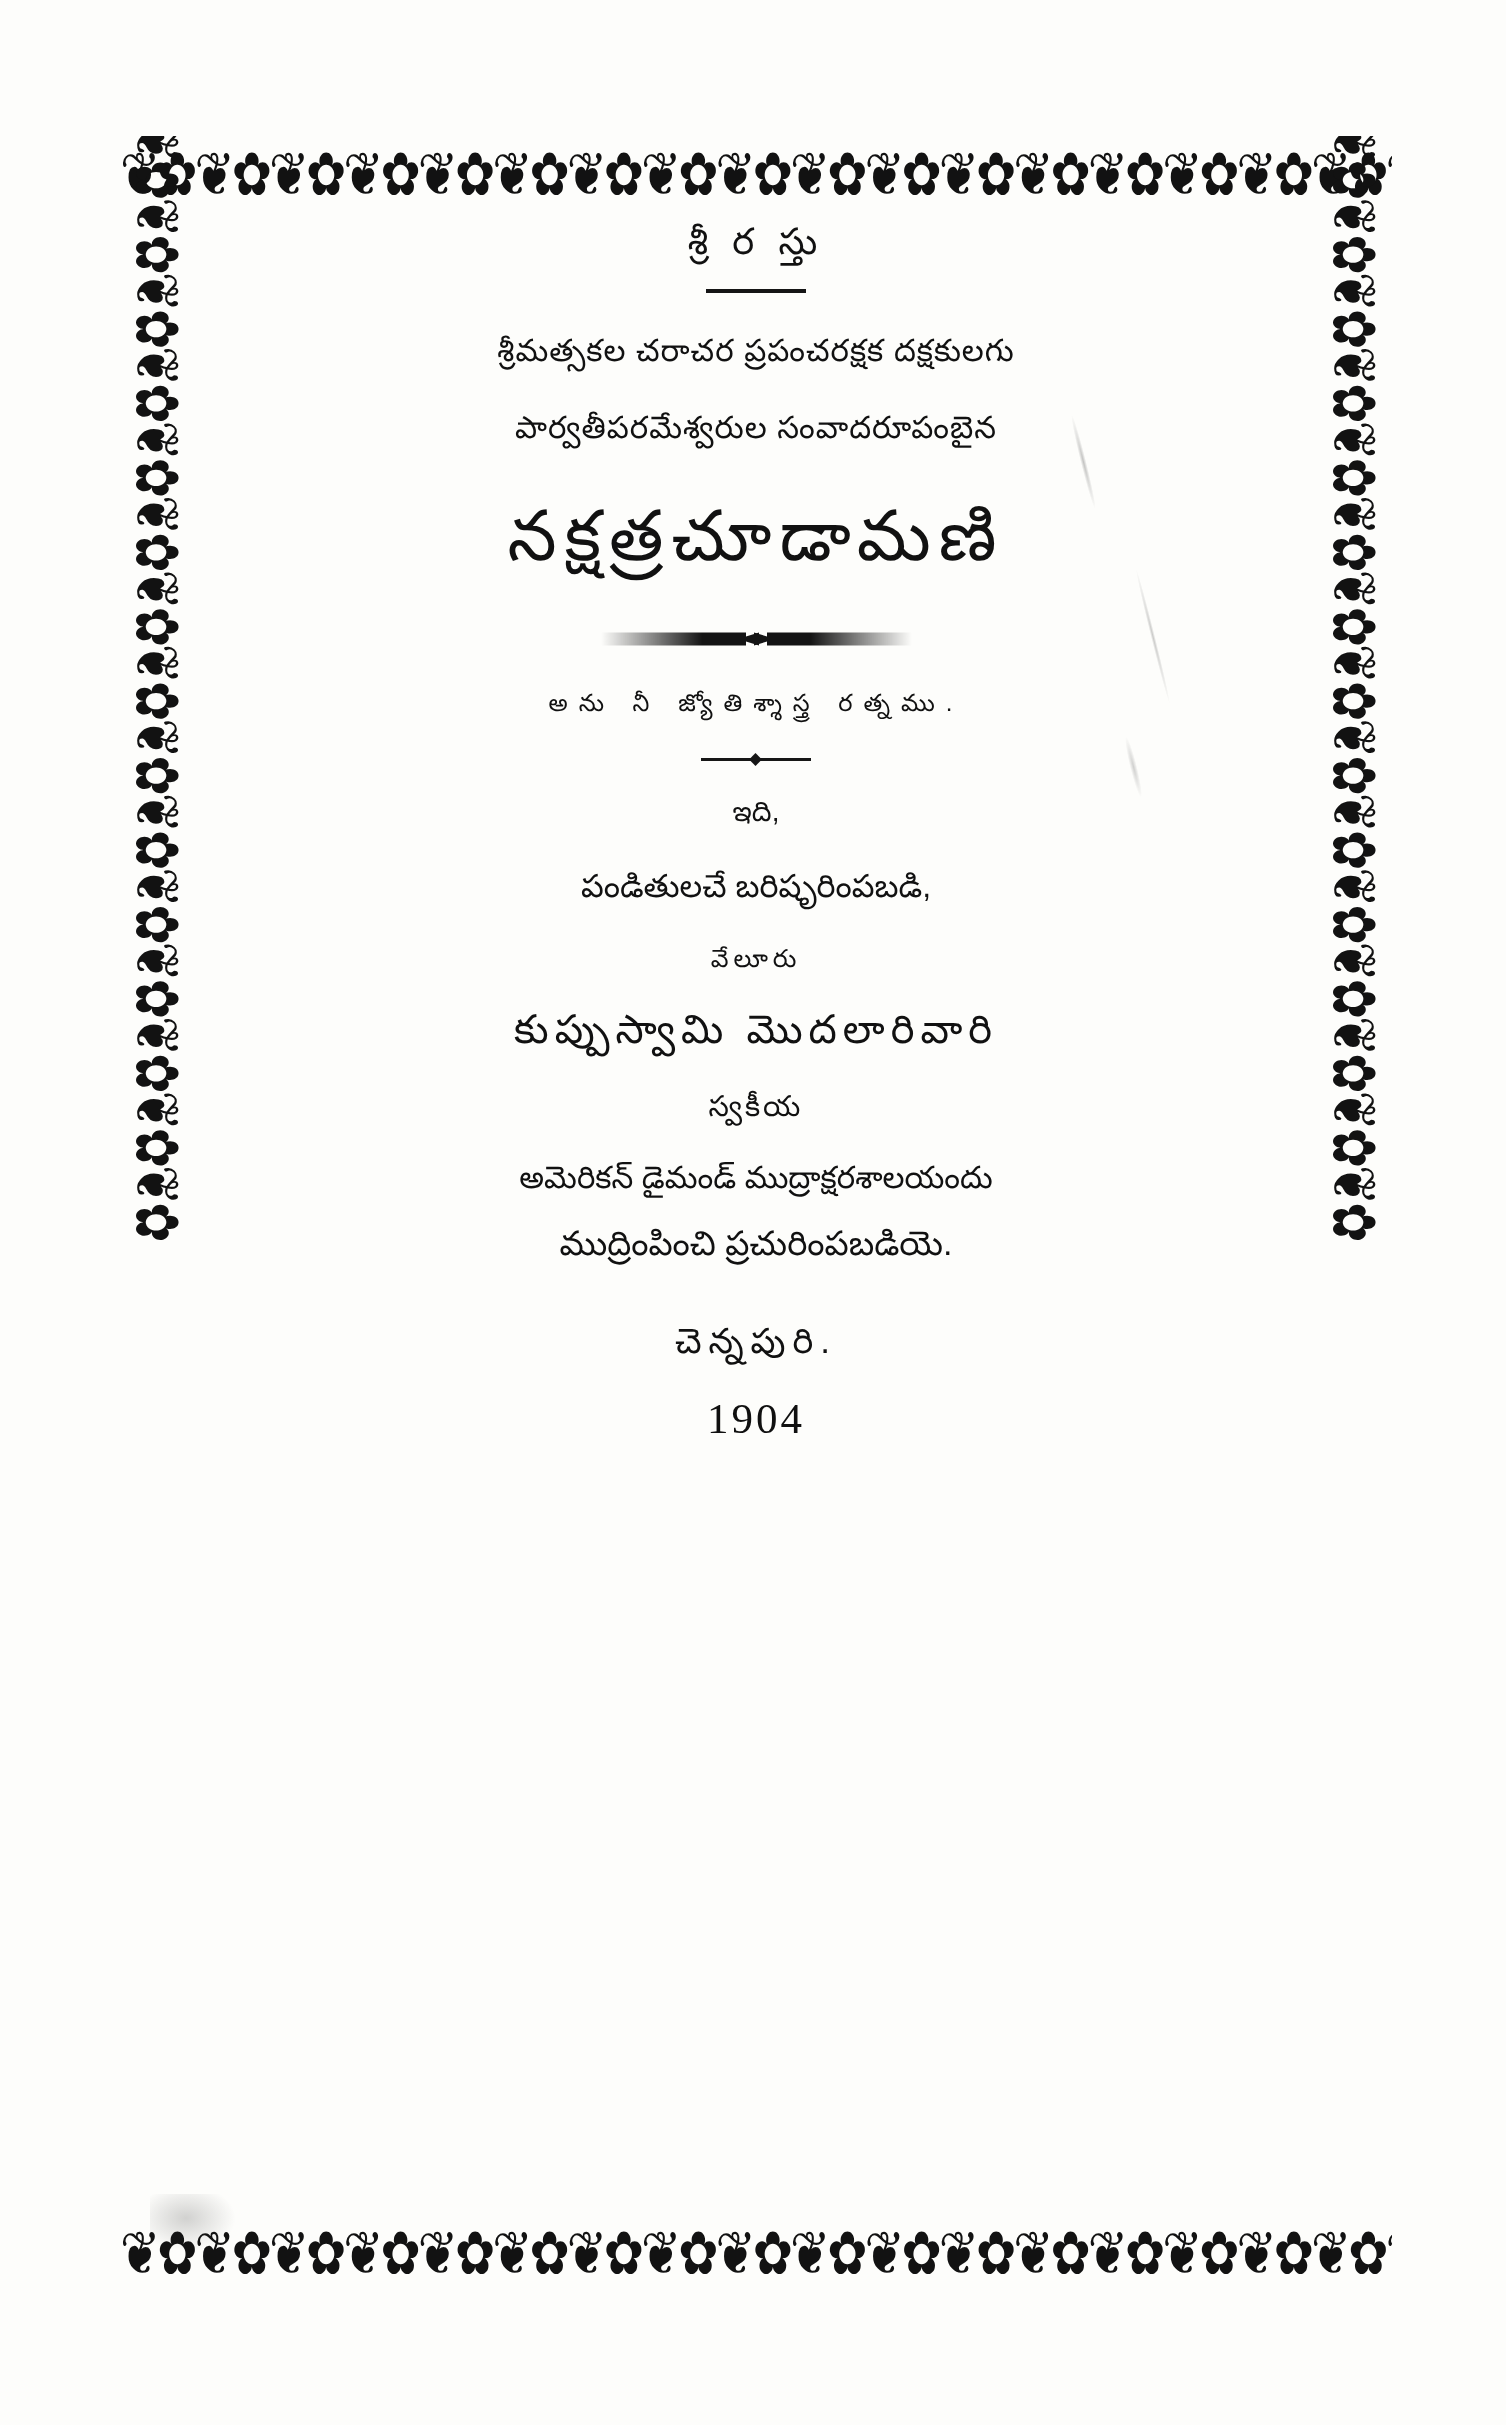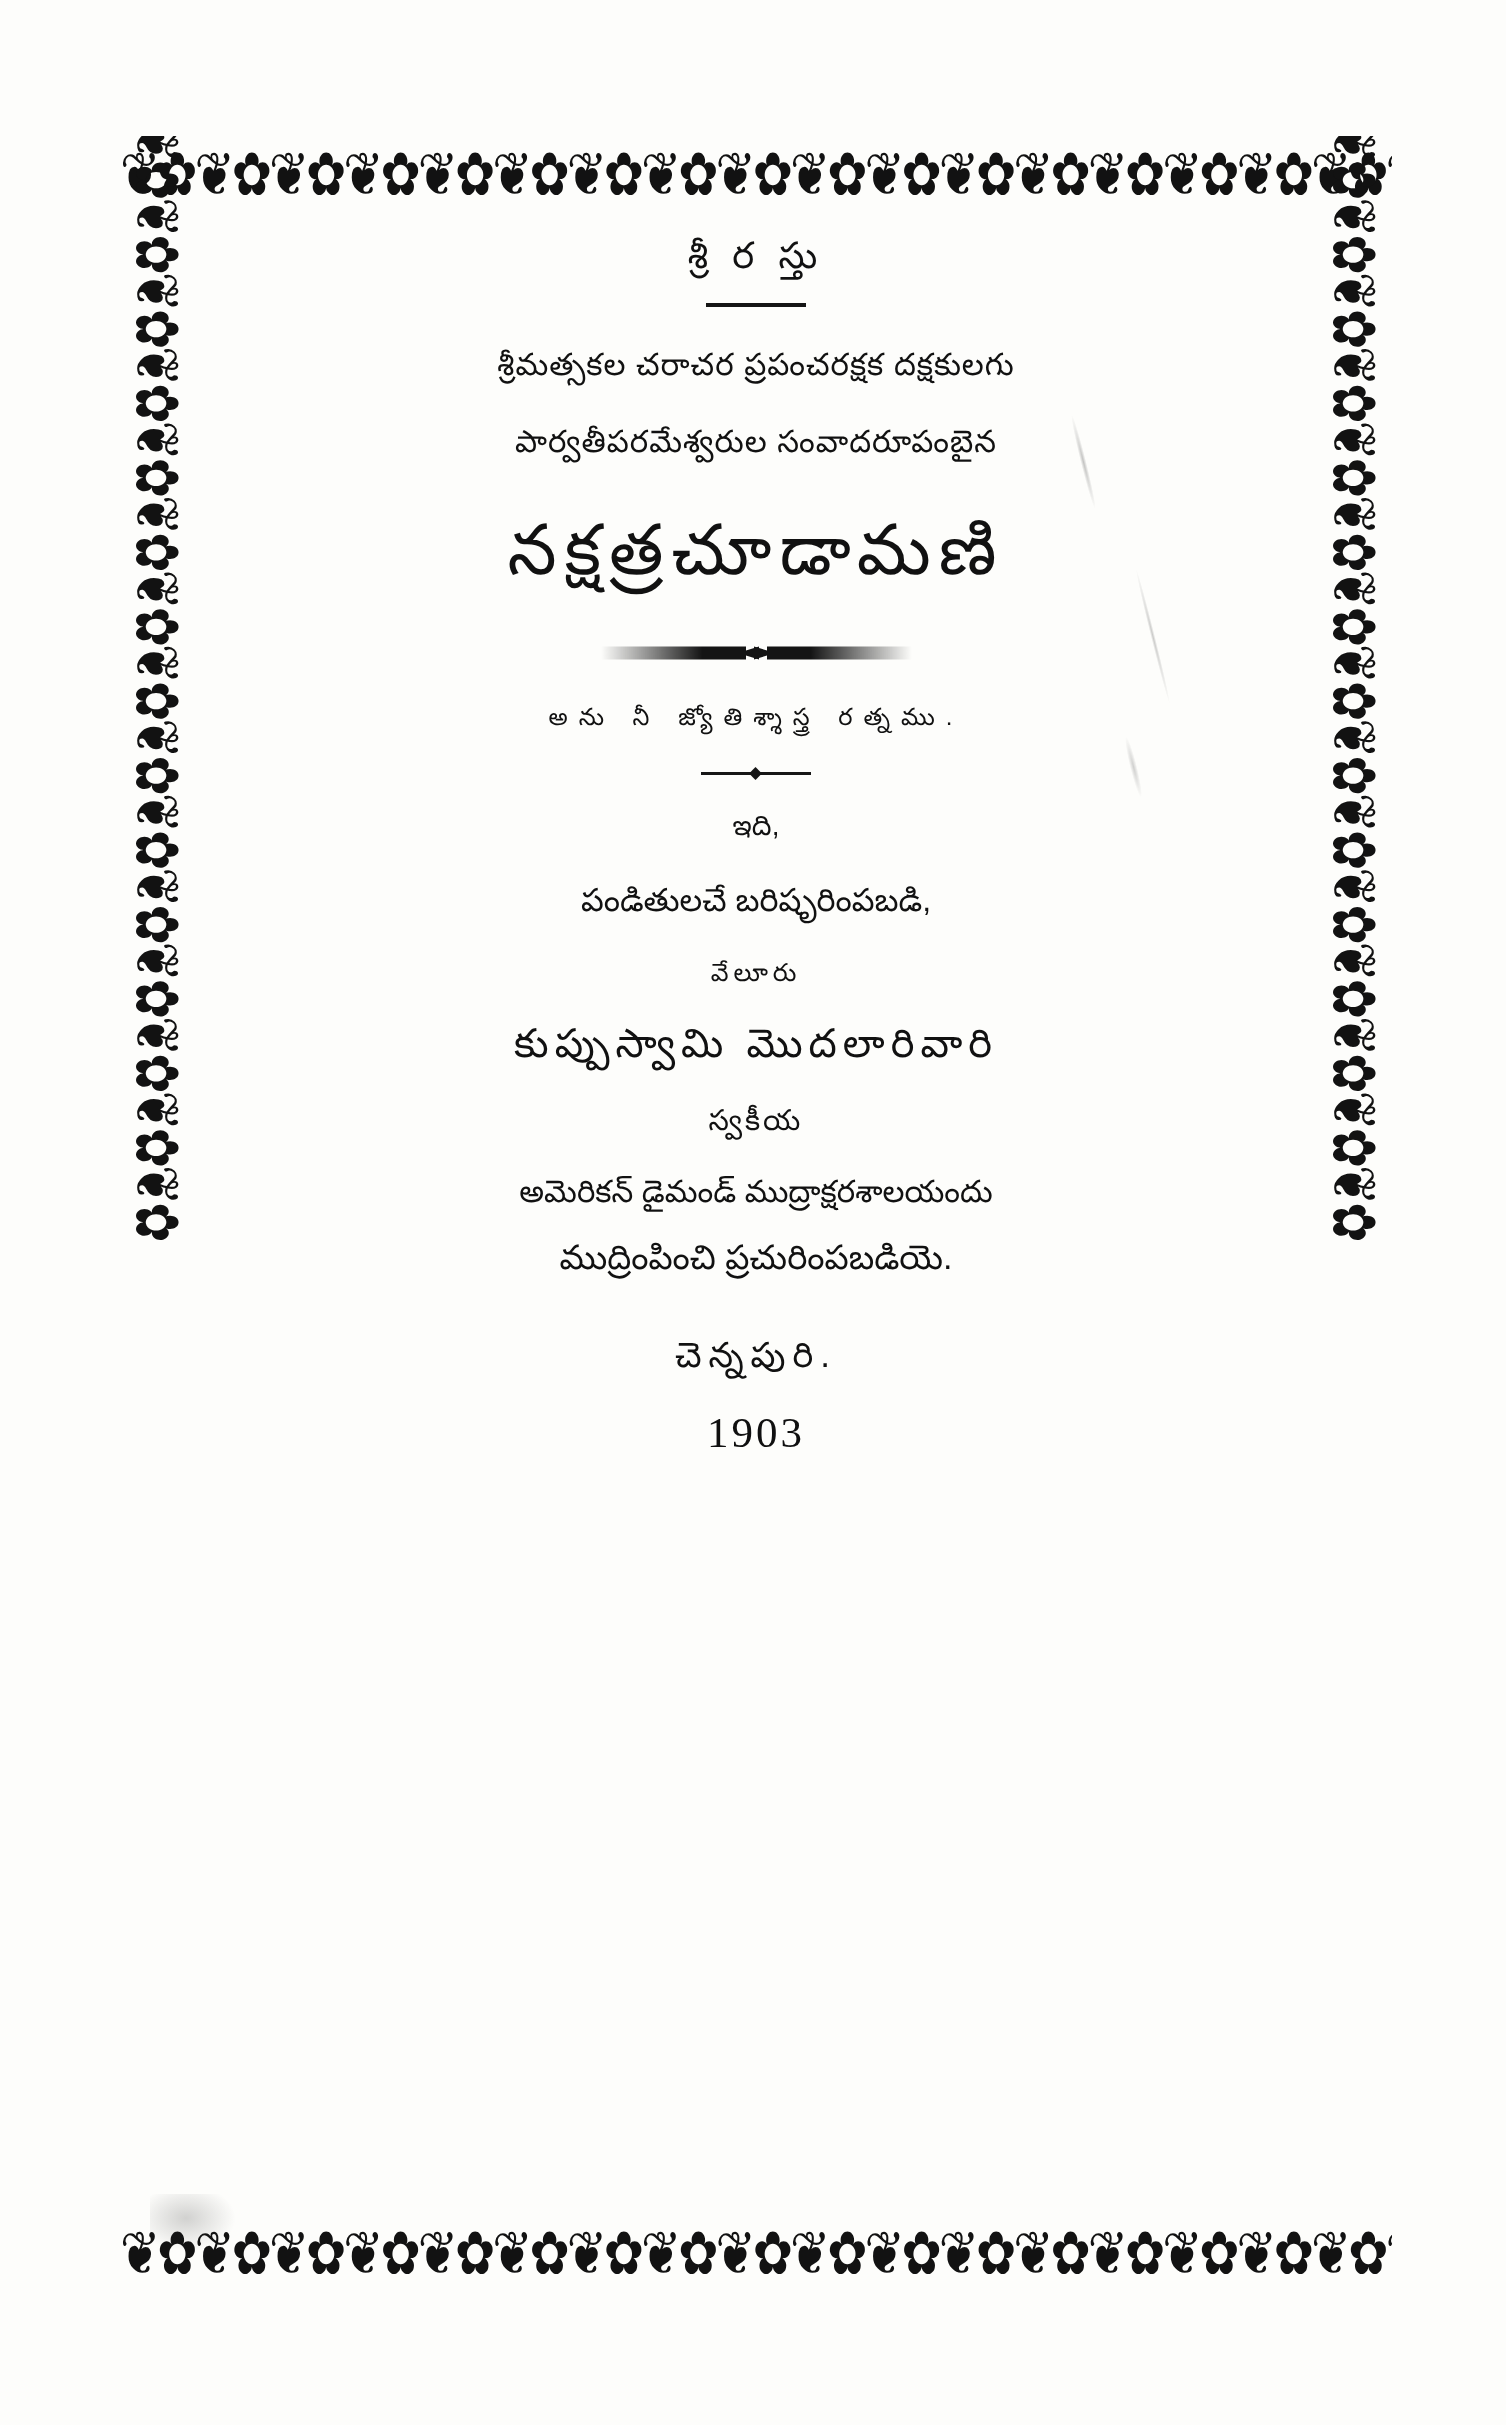--- a/index.html
+++ b/index.html
@@ -55,21 +55,21 @@
   }
   .strip-v span {
     font-size: 48px;
     transform: rotate(90deg) scaleY(1.25);
   }
 
   
   .content {
     position: absolute;
     left: 200px;
-    top: 235px;
+    top: 221px;
     width: 1112px;
     text-align: center;
     color: #101010;
   }
   .ln {
     font-family: "Liberation Sans", sans-serif;
     color: #111;
     margin: 0 auto;
     white-space: nowrap;
   }
@@ -272,20 +272,20 @@
     <div class="ln place">వేలూరు</div>
 
     <div class="ln author">కుప్పుస్వామి మొదలారివారి</div>
 
     <div class="ln own">స్వకీయ</div>
 
     <div class="ln press1">అమెరికన్ డైమండ్ ముద్రాక్షరశాలయందు</div>
     <div class="ln press2">ముద్రింపించి ప్రచురింపబడియె.</div>
 
     <div class="ln city">చెన్నపురి.</div>
-    <div class="year">1903</div>
+    <div class="year">1904</div>
   </div>
 
   <div class="smudge smudge-1"></div>
   <div class="smudge smudge-2"></div>
 
 </div>
 
 
 </body></html>

